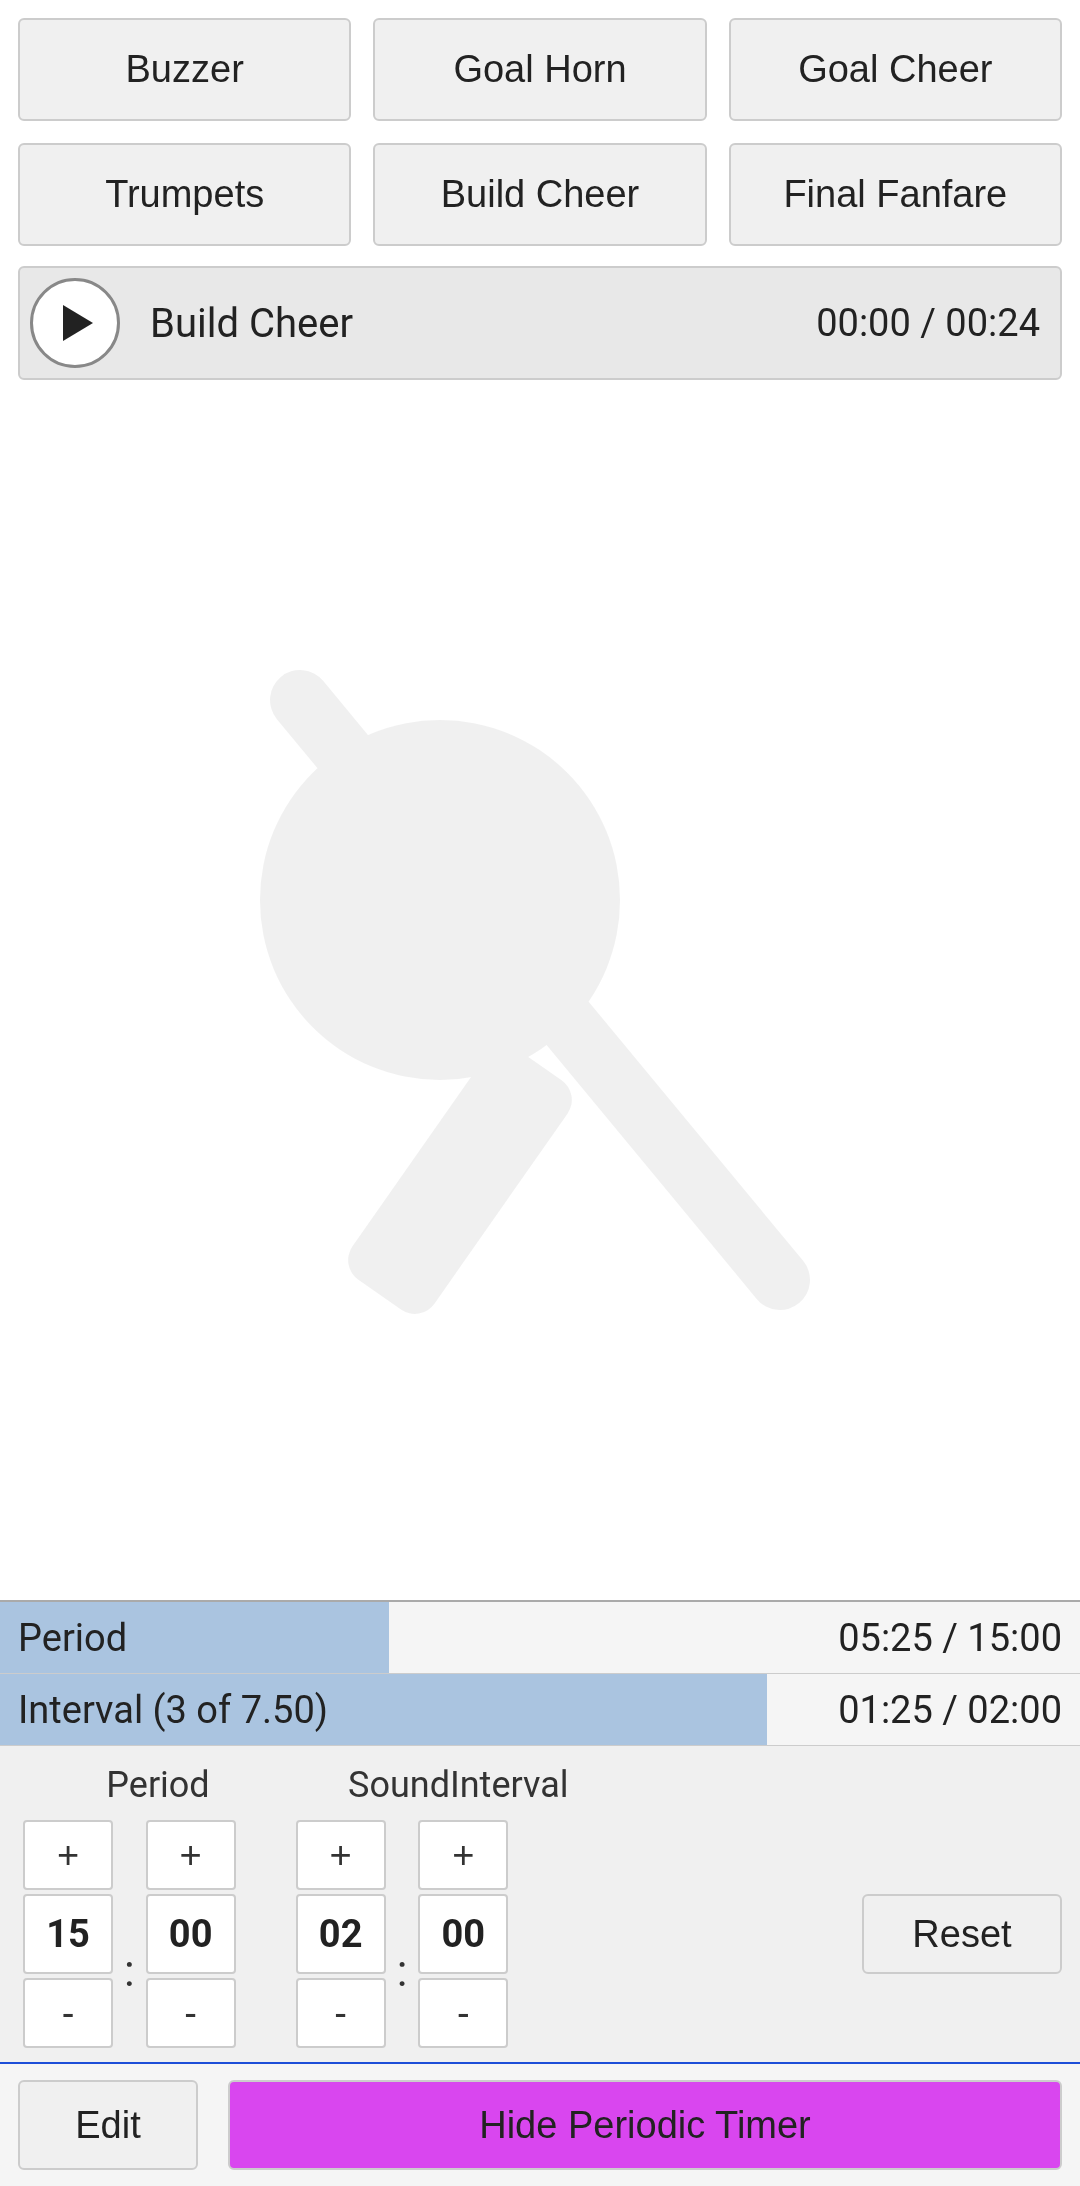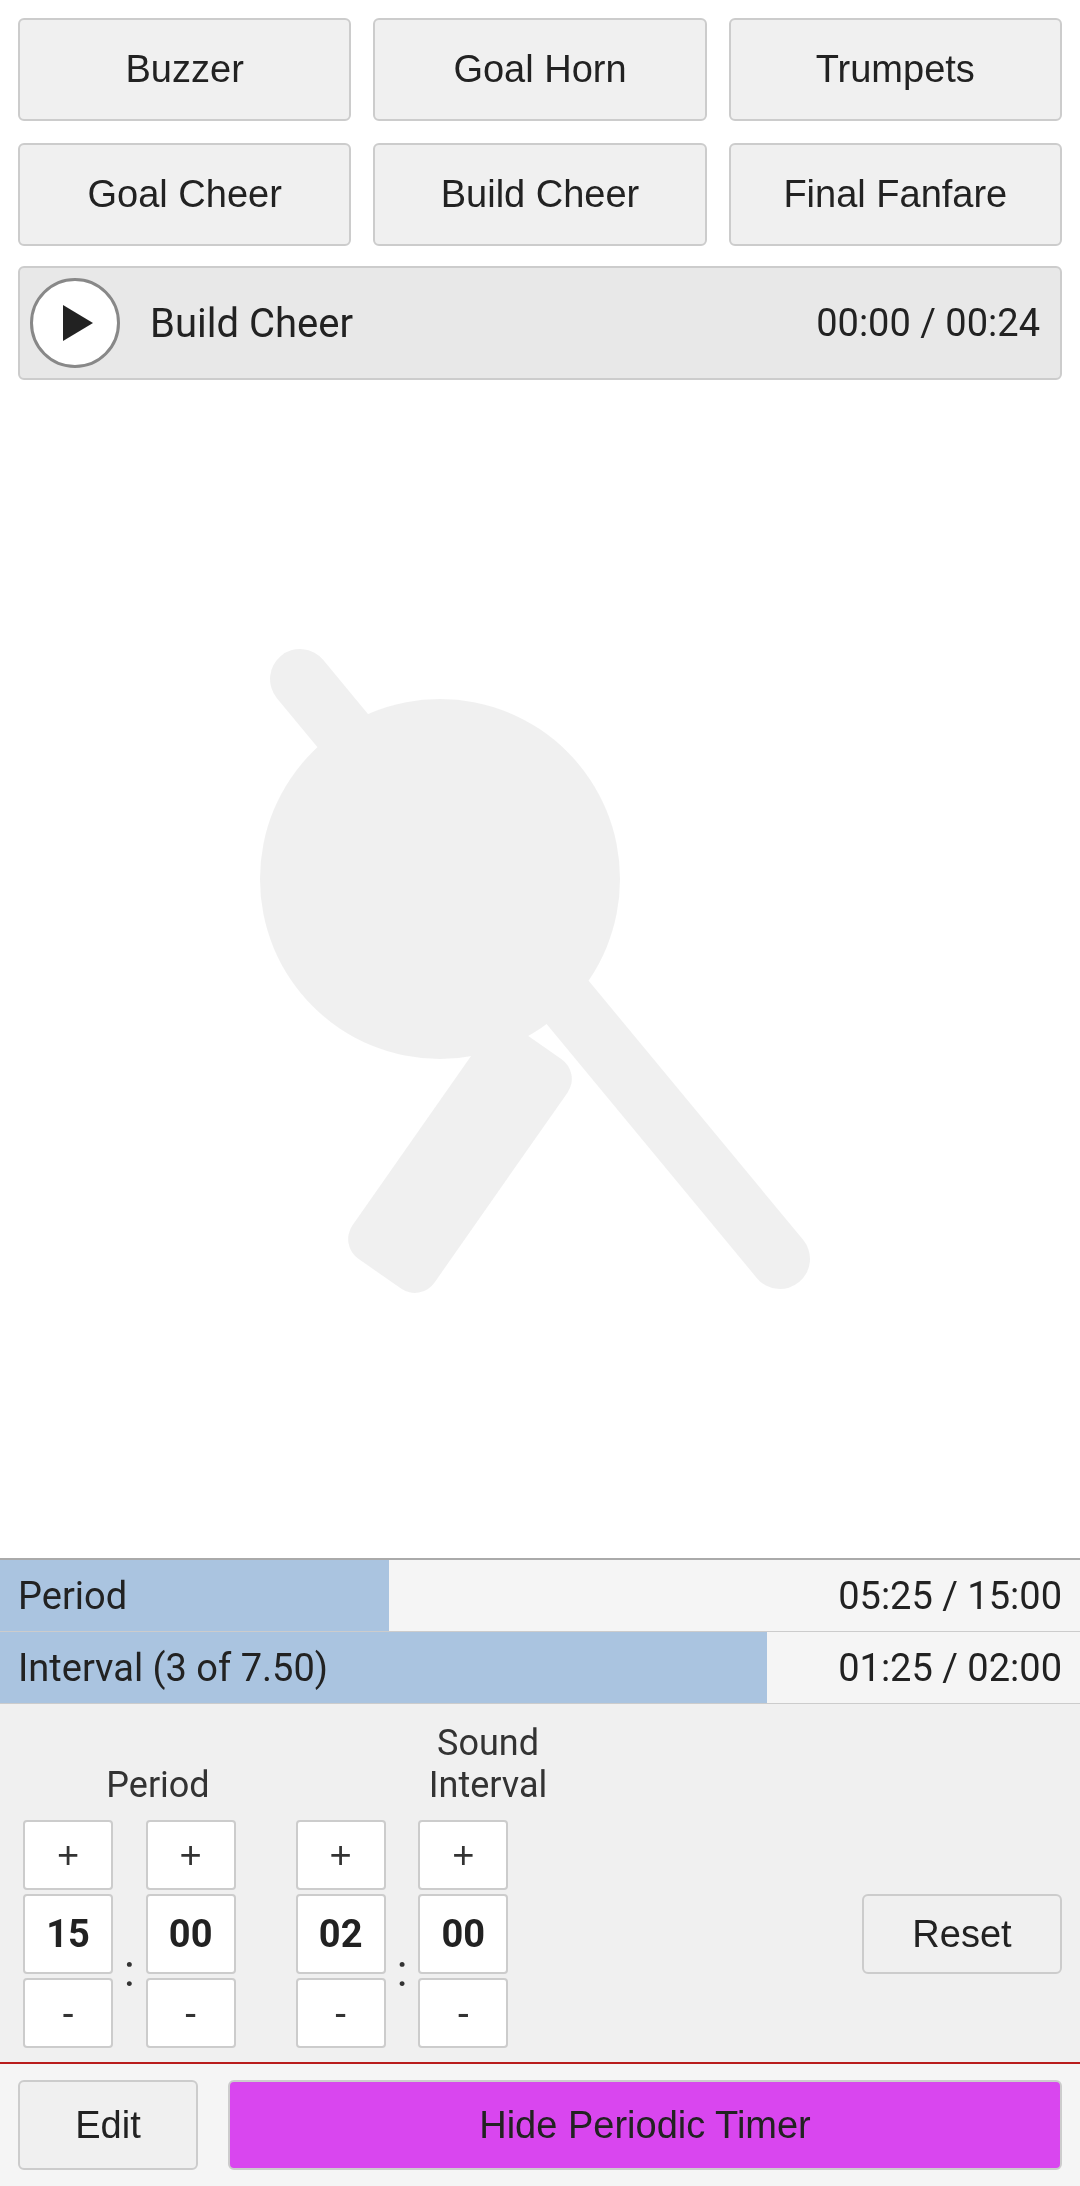--- a/index.html
+++ b/index.html
@@ -173,21 +173,21 @@
 
     .period-label-group {
       display: flex;
       flex-direction: column;
       align-items: center;
       width: 280px;
     }
 
     .sound-interval-label-group {
       display: flex;
-      flex-direction: column;
+      flex-direction: row;
       align-items: center;
       width: 280px;
       margin-left: 50px;
     }
 
     .label-title {
       font-size: 36px;
       color: #333;
       text-align: center;
     }
@@ -264,21 +264,21 @@
       border-radius: 6px;
       color: #222;
     }
 
     
     .bottom-bar {
       display: flex;
       align-items: center;
       padding: 16px 18px;
       background: #f5f5f5;
-      border-top: 2px solid #b91c1c;
+      border-top: 2px solid #1d4ed8;
       gap: 30px;
       margin-top: auto;
     }
 
     .edit-btn {
       width: 180px;
       height: 90px;
       border: 2px solid #ccc;
       background: #f0f0f0;
       font-size: 38px;
@@ -297,22 +297,22 @@
       cursor: pointer;
       color: #222;
     }
   </style>
 </head>
 <body>
 
 <div class="sound-buttons">
   <button class="sound-btn">Buzzer</button>
   <button class="sound-btn">Goal Horn</button>
+  <button class="sound-btn">Goal Cheer</button>
   <button class="sound-btn">Trumpets</button>
-  <button class="sound-btn">Goal Cheer</button>
   <button class="sound-btn">Build Cheer</button>
   <button class="sound-btn">Final Fanfare</button>
 </div>
 
 <div class="player-bar">
   <div class="play-btn-wrap">
     <div class="play-circle">
       <div class="play-triangle"></div>
     </div>
   </div>

